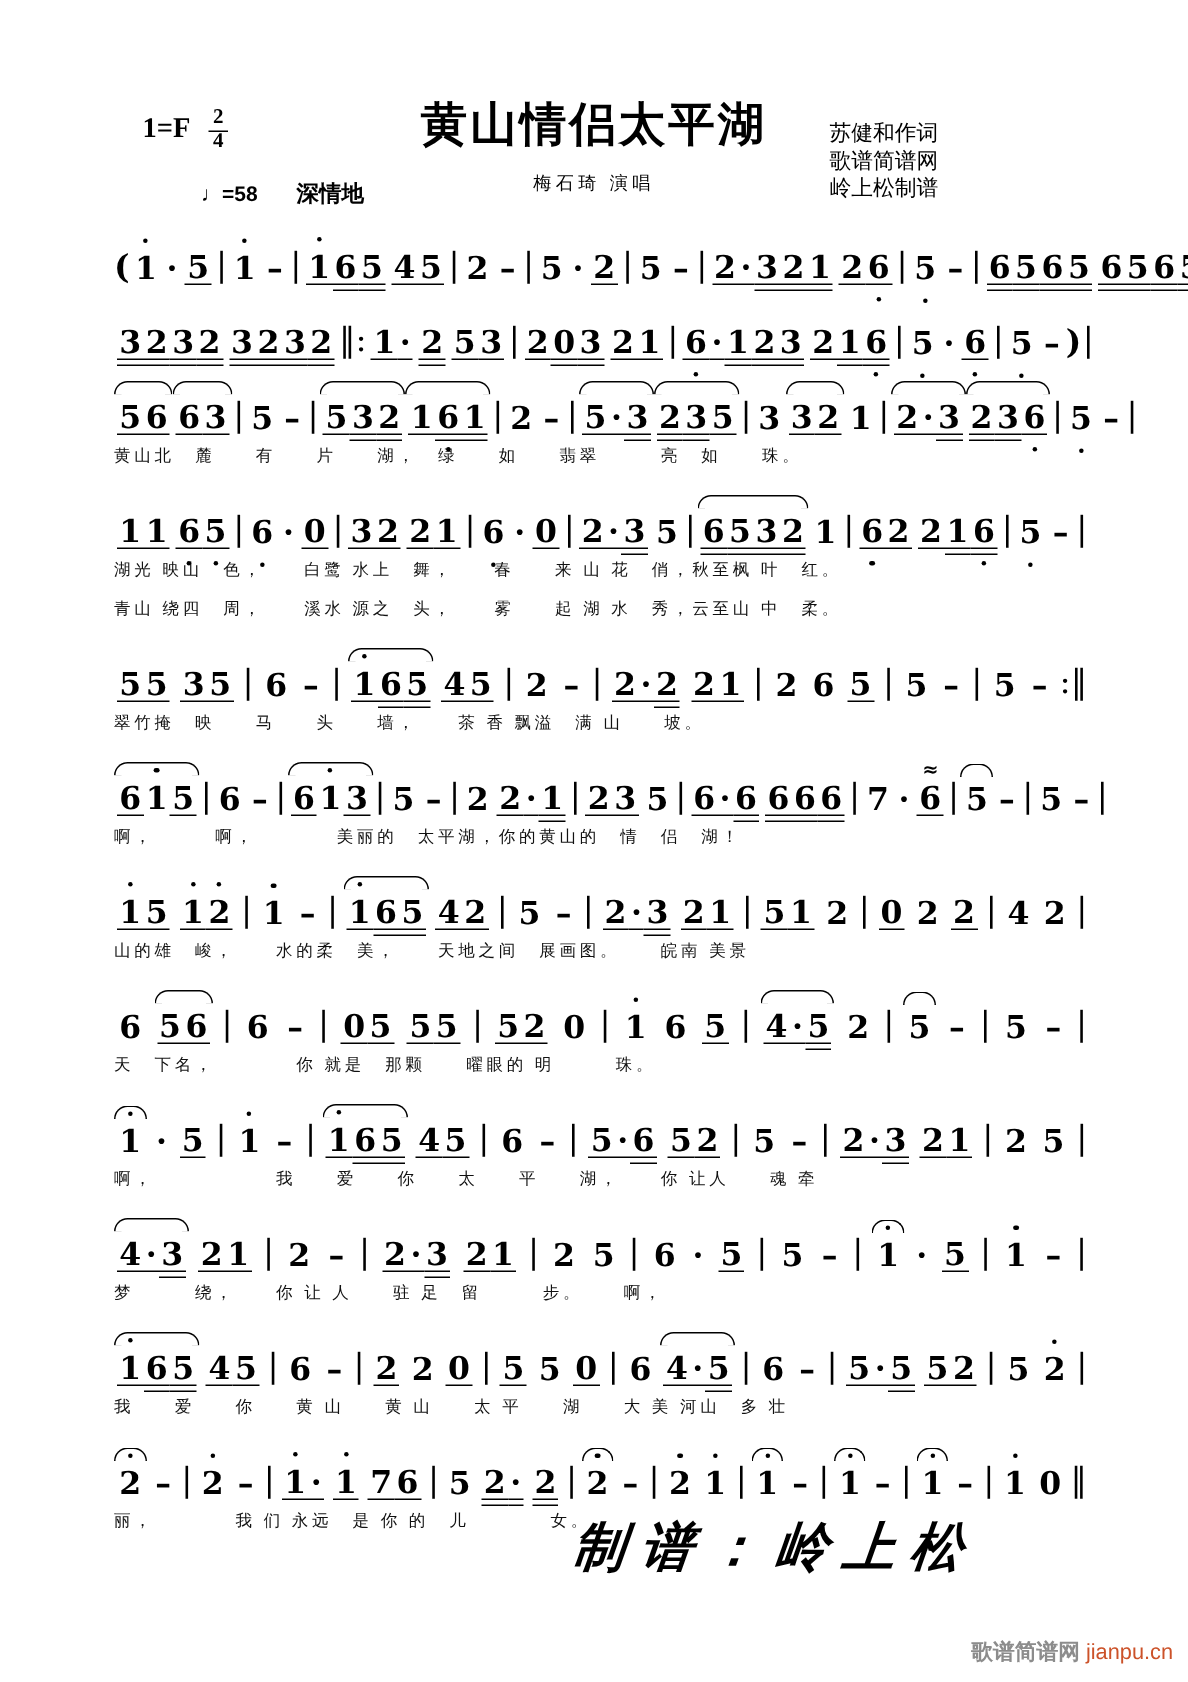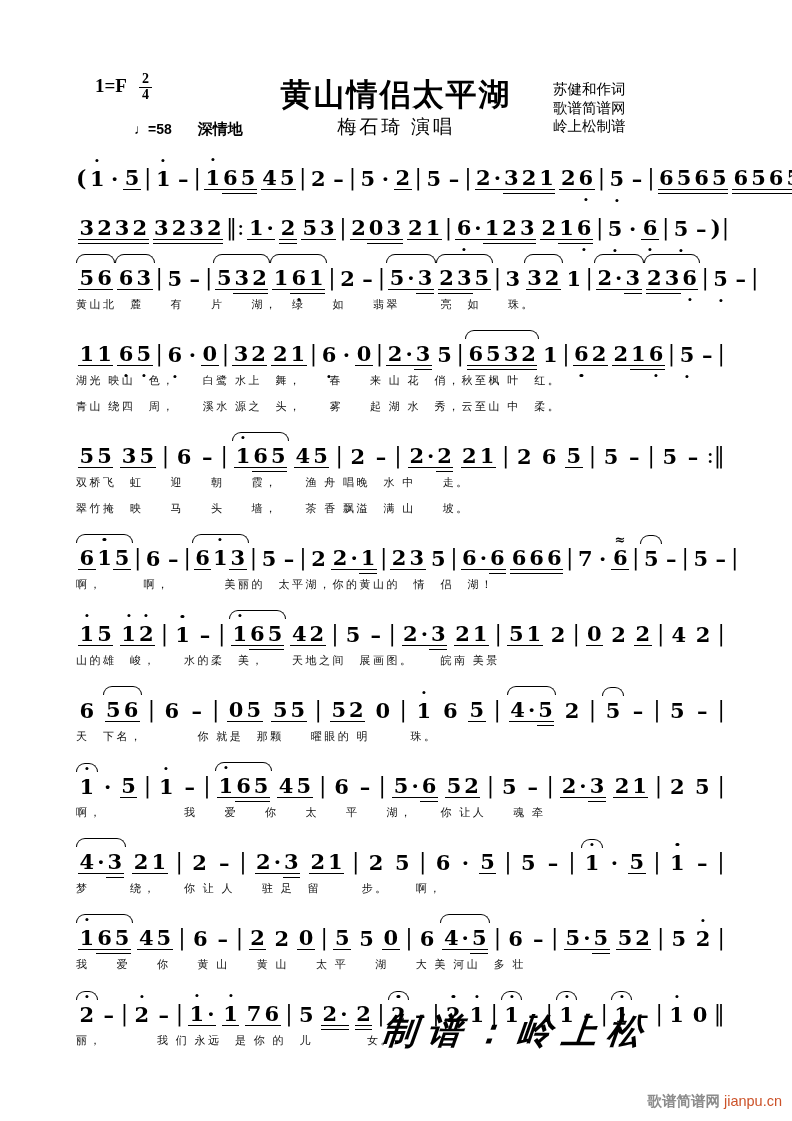--- a/index.html
+++ b/index.html
@@ -3,24 +3,24 @@
 <meta charset="utf-8">
 <style>
   html,body{margin:0;padding:0;background:#fff;}
   .sheet{position:relative;width:792px;height:1121px;background:#ffffff;overflow:hidden;
          font-family:"Liberation Serif",serif;color:#000;}
   
   .keysig{position:absolute;left:95px;top:72px;font-size:19px;font-weight:bold;}
   .frac{display:inline-block;vertical-align:middle;margin-left:12px;font-size:14px;font-weight:bold;text-align:center;line-height:1.05;}
   .frac .num{display:block;border-bottom:1.6px solid #000;padding:0 3px;}
   .frac .den{display:block;}
-  .title{position:absolute;top:58px;left:0;right:0;margin:16px;text-align:center;
+  .title{position:absolute;top:58px;left:0;right:0;margin:4px;text-align:center;
          font-size:31px;font-weight:bold;letter-spacing:2px;font-family:"Liberation Sans",sans-serif;}
   .credits{position:absolute;left:553px;top:80px;font-size:14.5px;line-height:18.5px;}
-  .performer{position:absolute;top:114px;left:0;right:0;text-align:center;font-size:19px;letter-spacing:3px;}
+  .performer{position:absolute;top:114px;left:0;right:0;text-align:center;font-size:12px;letter-spacing:3px;}
   .tempoline{position:absolute;left:134px;top:120px;font-size:14px;font-weight:bold;font-family:"Liberation Sans",sans-serif;}
   .tempoline .expr{margin-left:22px;font-size:15px;text-align:right;}
   
   .score{position:absolute;left:76px;top:146px;width:650px;}
   .system{margin-bottom:6px;}
   .notation{display:flex;justify-content:space-between;align-items:flex-end;
             height:30px;padding-top:14px;font-weight:bold;font-size:21px;line-height:1.1;
             font-family:"DejaVu Serif","Liberation Serif",serif;}
   .grp{position:relative;display:inline-flex;margin:0 2px;}
   .grp.arc::before{content:"";position:absolute;left:-2px;right:-2px;top:-12px;height:8px;
@@ -413,21 +413,20 @@
             <span class="cell">5</span>
           </span>
           <span class="dash">–</span>
           <span class="bar">|</span>
           <span class="grp">
             <span class="cell">5</span>
           </span>
           <span class="dash">–</span>
           <span class="bar">:‖</span>
         </div>
-        <div class="lyric">双桥飞　虹　　迎　　朝　　霞，　　渔 舟 唱晚　水 中　　走。</div>
         <div class="lyric">翠竹掩　映　　马　　头　　墙，　　茶 香 飘溢　满 山　　坡。</div>
       </div>
       <div class="system">
         <div class="notation">
           <span class="grp arc">
             <span class="cell u1">6</span>
             <span class="cell">1<i class="od up"></i></span>
             <span class="cell u1">5</span>
           </span>
           <span class="bar">|</span>

